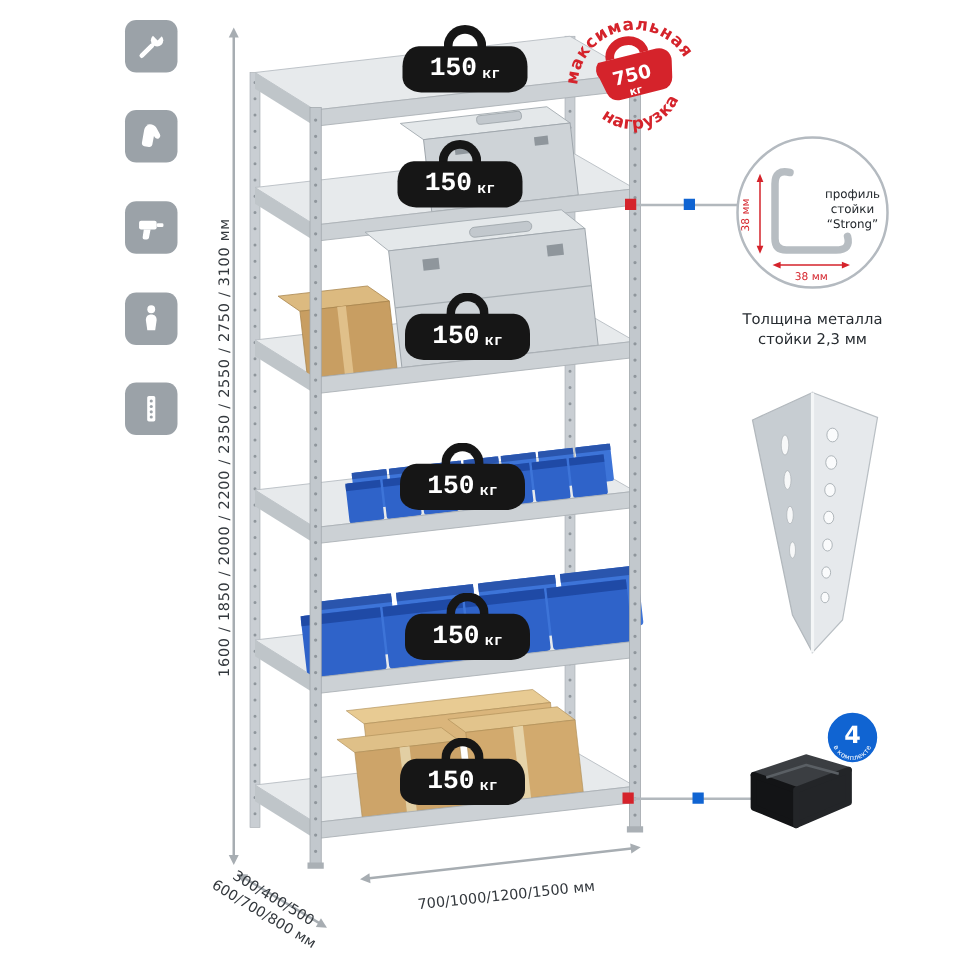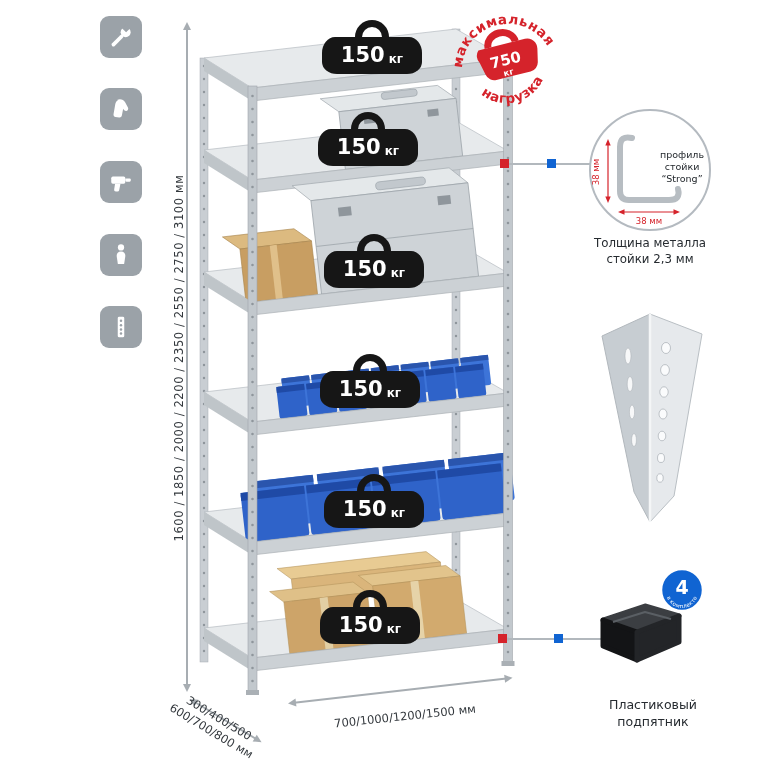--- a/index.html
+++ b/index.html
@@ -4,21 +4,21 @@
 <style>
   html,body{margin:0;padding:0;background:#fff;}
   .stage{position:relative;width:765px;height:765px;background:#ffffff;overflow:hidden;
          font-family:"DejaVu Sans",sans-serif;}
   
   .tile{position:absolute;left:100px;width:42px;height:42px;background:#9ba2a8;border-radius:9px;
         display:flex;align-items:center;justify-content:center;z-index:3;}
   
   .rack-svg{position:absolute;left:150px;top:0;width:420px;height:765px;z-index:1;}
   
-  .weight{position:absolute;width:100px;height:54px;z-index:5;}
+  .weight{position:absolute;width:100px;height:54px;z-index:5;font-family:Liberation Mono, monospace;}
   .w-handle{position:absolute;top:0;left:50%;transform:translateX(-50%);width:34px;height:24px;
             border:7px solid #161616;border-bottom:0;border-radius:17px 17px 0 0;box-sizing:border-box;}
   .w-body{position:absolute;left:0;bottom:0;width:100%;height:37px;background:#161616;
           border-radius:13px 13px 15px 15px / 16px 16px 12px 12px;
           display:flex;align-items:center;justify-content:center;gap:4px;}
   .w-body b{color:#fff;font-size:21px;font-weight:bold;line-height:1;}
   .w-body i{color:#fff;font-style:normal;font-size:12px;font-weight:bold;padding-top:6px;}
   
   .stamp{position:absolute;left:447px;top:6px;width:120px;height:120px;z-index:6;}
   .stamp-arc{fill:#d5232b;font-weight:bold;font-size:13.5px;letter-spacing:.5px;}
@@ -33,21 +33,21 @@
   .dim-label{position:absolute;color:#33383d;font-size:11.5px;text-align:center;z-index:3;white-space:nowrap;}
   .height-label{left:-161px;top:351px;width:680px;transform:rotate(-90deg);letter-spacing:.6px;}
   .width-label{left:298px;top:709px;width:214px;transform:rotate(-6deg);}
   .depth-label{left:150px;top:710px;width:130px;transform:rotate(31deg);white-space:normal;line-height:1.3;}
   
   .sq{position:absolute;width:9px;height:9px;z-index:7;}
   .sq.red{background:#d5232b;} .sq.blue{background:#1064d2;}
   .callout-line{position:absolute;height:2px;background:#b2b8bd;z-index:4;}
   
   .profile-circle{position:absolute;left:586px;top:106px;width:128px;height:128px;z-index:5;}
-  .profile-caption{left:584px;top:236px;width:132px;font-size:11.8px;color:#262b30;line-height:1.35;}
+  .profile-caption{left:584px;top:248px;width:132px;font-size:11.8px;color:#262b30;line-height:1.35;}
   .caption{position:absolute;text-align:center;z-index:3;}
   .post-svg{position:absolute;left:590px;top:300px;width:120px;height:240px;z-index:3;}
   .foot-svg{position:absolute;left:583px;top:558px;width:140px;height:128px;z-index:5;}
   .foot-caption{left:585px;top:697px;width:136px;font-size:12.5px;color:#262b30;line-height:1.35;}
 </style>
 </head>
 <body>
 
 <div class="stage">
 
@@ -383,18 +383,14 @@
       <circle cx="99" cy="32" r="21" fill="#1064d2" stroke="#ffffff" stroke-width="2.5"></circle>
       <text x="99" y="36" text-anchor="middle" fill="#ffffff" font-size="19" font-weight="bold">4</text>
       <defs>
           <path id="badgeArc" d="M 83 34 A 16 16 0 0 0 115 34"></path>
         </defs>
       <text fill="#ffffff" font-size="5.5" letter-spacing=".3">
         <textPath href="#badgeArc" startOffset="50%" text-anchor="middle">в комплекте</textPath>
       </text>
     </g>
   </svg>
-  <div class="caption foot-caption">
-    <div>Пластиковый</div>
-    <div>подпятник</div>
-  </div>
 
 </div>
 
 </body></html>

